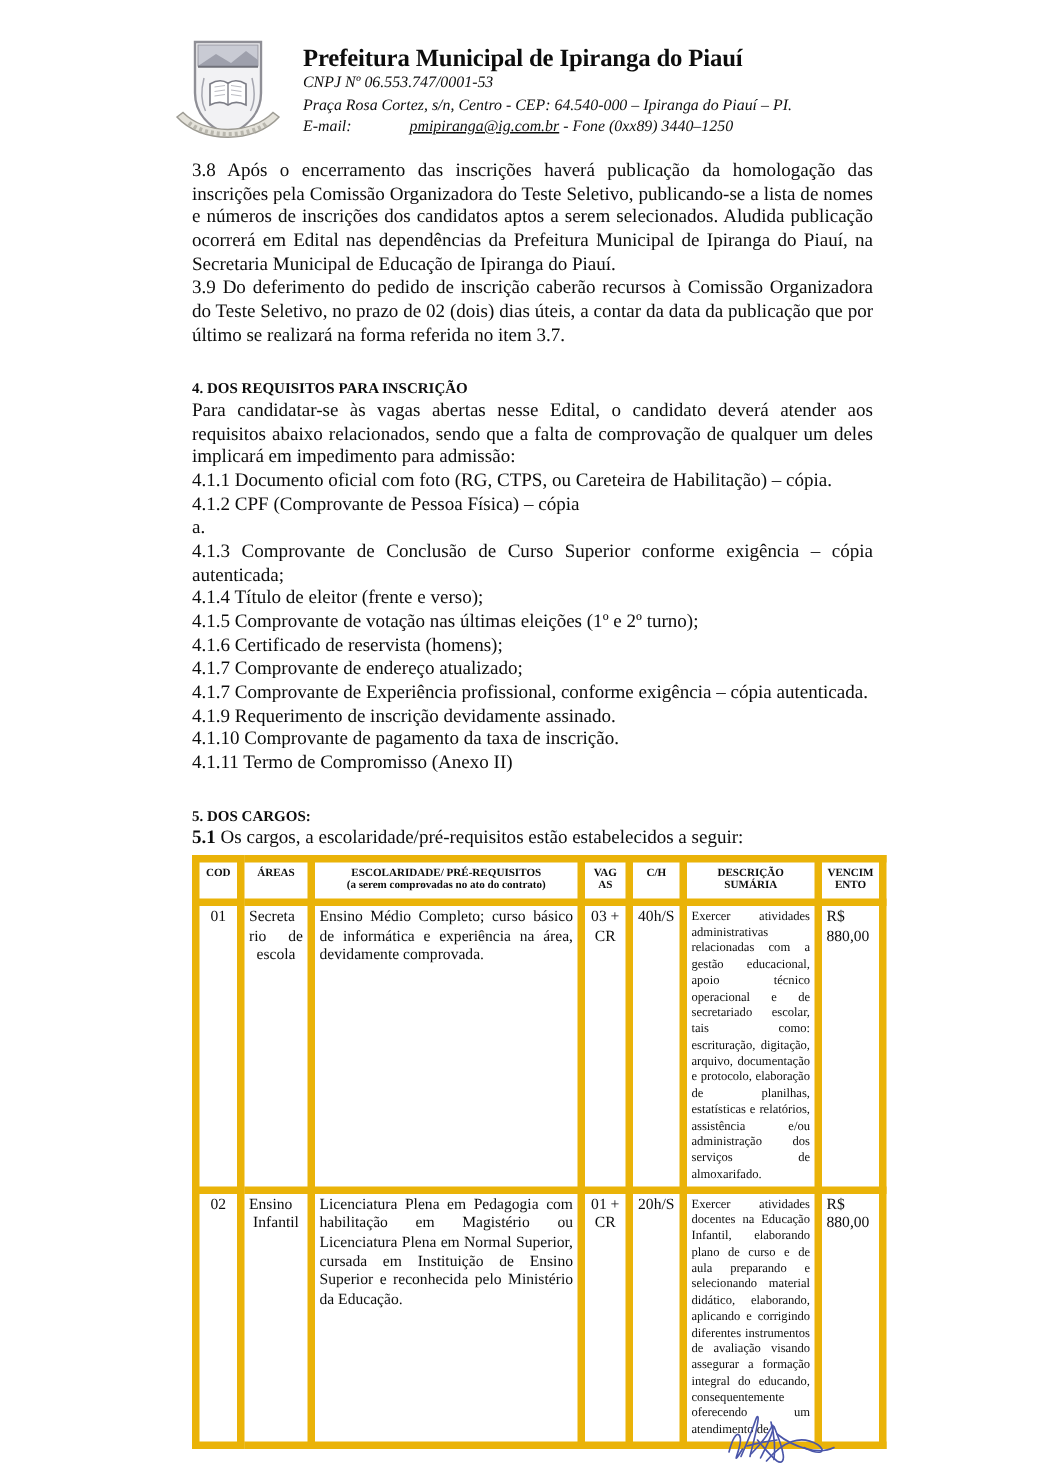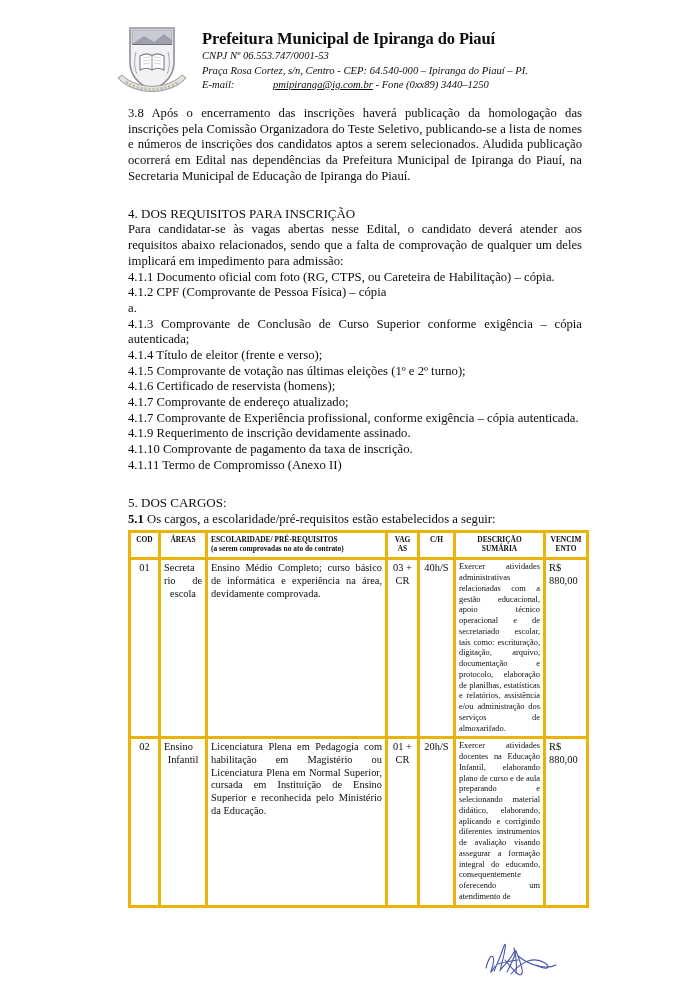--- a/index.html
+++ b/index.html
@@ -72,54 +72,54 @@
     text-indent: 0;
   }
   p.left {
     margin: 0;
     text-align: left;
     font-size: 12.7px;
     line-height: 1.235;
   }
   .sec-title {
     margin: 11px 0 0 0;
-    font-size: 13px;
-    font-weight: normal;
+    font-size: 10px;
+    font-weight: bold;
     line-height: 1.235;
   }
   .gap-md { height: 11px; }
   .bold { font-weight: bold; }
 
   
   .tbl-wrap {
     padding: 0 114px 0 128px;
     margin-top: 3px;
   }
   table.cargos {
     border-collapse: collapse;
     width: 458px;
     table-layout: fixed;
   }
   table.cargos th, table.cargos td {
-    border: 3px solid #eab308;
+    border: 5px solid #eab308;
     vertical-align: top;
     padding: 2px 3px;
   }
   table.cargos thead th {
     font-size: 7.4px;
     font-weight: bold;
     line-height: 1.15;
     padding: 3px 3px 4px 3px;
     vertical-align: top;
   }
   th.c-cod, th.c-areas, th.c-vagas, th.c-ch, th.c-desc, th.c-venc {
     text-align: center;
   }
   th.c-esc {
-    text-align: left;
+    text-align: center;
   }
   .col-cod   { width: 30px; }
   .col-areas { width: 47px; }
   .col-esc   { width: 180px; }
   .col-vagas { width: 32px; }
   .col-ch    { width: 36px; }
   .col-desc  { width: 90px; }
   .col-venc  { width: 43px; }
 
   td.cell-cod, td.cell-areas {
@@ -207,20 +207,21 @@
       <div class="org-name">Prefeitura Municipal de Ipiranga do Piauí</div>
       <div class="org-line">CNPJ Nº 06.553.747/0001-53</div>
       <div class="org-line">Praça Rosa Cortez, s/n, Centro - CEP: 64.540-000 – Ipiranga do Piauí – PI.</div>
       <div class="org-line"><span>E-mail: </span><span class="email-link">pmipiranga@ig.com.br</span><span> - Fone (0xx89) 3440–1250</span></div>
     </div>
   </div>
 
   <div class="content">
 
     <p class="just">3.8 Após o encerramento das inscrições haverá publicação da homologação das inscrições pela Comissão Organizadora do Teste Seletivo, publicando-se a lista de nomes e números de inscrições dos candidatos aptos a serem selecionados. Aludida publicação ocorrerá em Edital nas dependências da Prefeitura Municipal de Ipiranga do Piauí, na Secretaria Municipal de Educação de Ipiranga do Piauí.</p>
+    <p class="just">3.9 Do deferimento do pedido de inscrição caberão recursos à Comissão Organizadora do Teste Seletivo, no prazo de 02 (dois) dias úteis, a contar da data da publicação que por último se realizará na forma referida no item 3.7.</p>
 
     <div class="gap-md"></div>
 
     <div class="sec-title">4. DOS REQUISITOS PARA INSCRIÇÃO</div>
     <p class="just">Para candidatar-se às vagas abertas nesse Edital, o candidato deverá atender aos requisitos abaixo relacionados, sendo que a falta de comprovação de qualquer um deles implicará em impedimento para admissão:</p>
     <p class="left">4.1.1 Documento oficial com foto (RG, CTPS, ou Careteira de Habilitação) – cópia.</p>
     <p class="left">4.1.2 CPF (Comprovante de Pessoa Física) – cópia</p>
     <p class="left">a.</p>
     <p class="just">4.1.3 Comprovante de Conclusão de Curso Superior conforme exigência – cópia autenticada;</p>
     <p class="left">4.1.4 Título de eleitor (frente e verso);</p>

